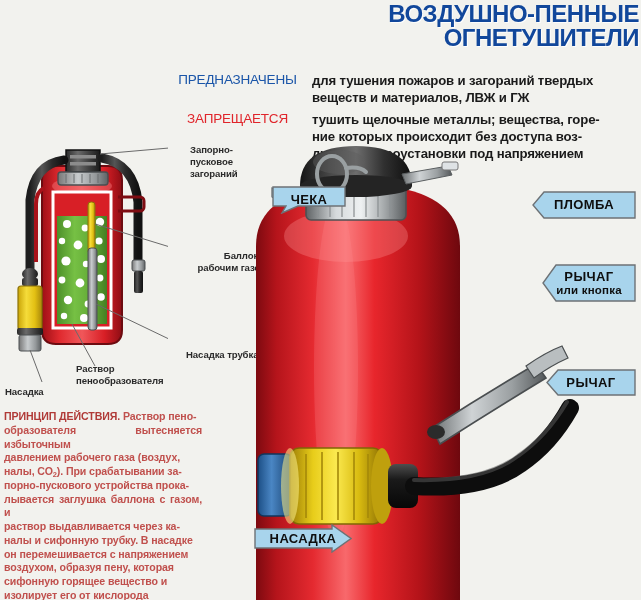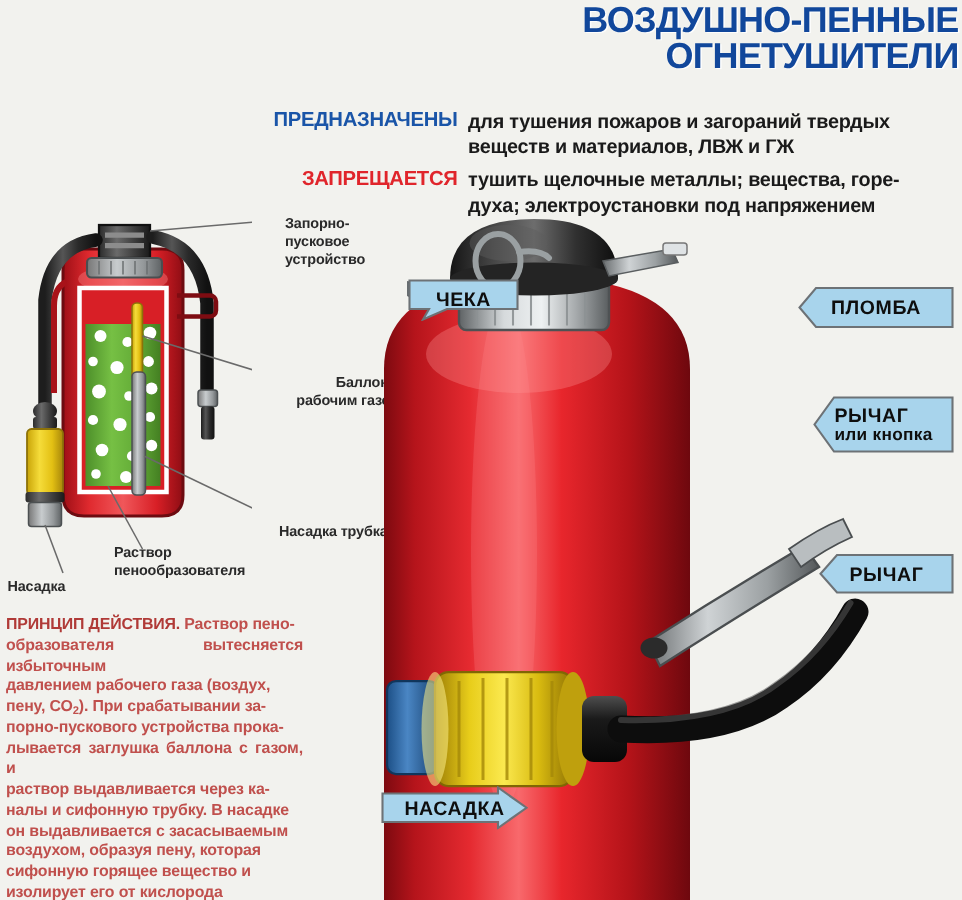--- a/index.html
+++ b/index.html
@@ -20,22 +20,22 @@
     letter-spacing:-0.5px;
     color:#11479b;
     text-shadow:1px 1px 0 rgba(255,255,255,0.85);
   }
   #title .l2 { display:block; }
 
   
   #intro { position:absolute; left:170px; top:72px; width:468px; }
   .intro-row { display:flex; align-items:flex-start; }
   .intro-kw {
-    flex:0 0 142px; text-align:right; padding-right:7px;
-    font-size:13.5px; font-weight:bold; letter-spacing:-0.2px;
+    flex:0 0 142px; text-align:center; padding-right:7px;
+    font-size:13.5px; font-weight:normal; letter-spacing:-0.2px;
     white-space:nowrap;
   }
   .kw-blue { color:#1a55a8; }
   .kw-red  { color:#e0252b; }
   .intro-body {
     flex:1; font-size:13.2px; font-weight:bold; color:#1a1a1a;
     line-height:1.29; text-align:justify; letter-spacing:-0.15px;
   }
   .intro-body .last { text-align:left; }
 
@@ -64,21 +64,21 @@
   #principle .hdr { color:#b03a37; }
   sub { font-size:7.5px; vertical-align:baseline; position:relative; top:2px; }
 
   
   #maindiag { position:absolute; left:196px; top:128px; width:445px; height:472px; }
 
   
   .callout {
     position:absolute;
     font-size:13px; font-weight:bold; color:#0e0e0e;
-    letter-spacing:0.4px; 
+    letter-spacing:0.4px; text-align:center;
     display:flex; align-items:center; justify-content:center;
   }
   .callout .ctxt { position:relative; z-index:3; line-height:1.05; }
   .callout .sub  { display:block; font-size:11.5px; letter-spacing:0.2px; }
 
   #co-cheka   { left:272px; top:186px; width:74px;  height:28px; }
   #co-plomba  { left:532px; top:191px; width:104px; height:28px; }
   #co-rychag1 { left:542px; top:264px; width:94px;  height:38px; }
   #co-rychag2 { left:546px; top:369px; width:90px;  height:27px; }
   #co-nasadka { left:254px; top:524px; width:98px;  height:29px; }
@@ -98,20 +98,21 @@
     <div class="intro-kw kw-blue">ПРЕДНАЗНАЧЕНЫ</div>
     <div class="intro-body">
       <span>для тушения пожаров и загораний твердых</span>
       <div class="last">веществ и материалов, ЛВЖ и ГЖ</div>
     </div>
   </div>
   <div class="intro-row" style="margin-top:5px">
     <div class="intro-kw kw-red">ЗАПРЕЩАЕТСЯ</div>
     <div class="intro-body">
       <span>тушить щелочные металлы; вещества, горе-</span>
+      <div>ние которых происходит без доступа воз-</div>
       <div class="last">духа; электроустановки под напряжением</div>
     </div>
   </div>
 </div>
 
 <div id="leftdiag">
 <svg width="168" height="265" viewBox="0 0 168 265" xmlns="http://www.w3.org/2000/svg">
   <defs>
     <linearGradient id="bodyRed" x1="0" y1="0" x2="1" y2="0">
       <stop offset="0" stop-color="#9e0f16"></stop>
@@ -215,37 +216,37 @@
   <g stroke="#6a6a6a" stroke-width="1" fill="none">
     <line x1="100" y1="26" x2="192" y2="18"></line>
     <line x1="95" y1="96" x2="196" y2="127"></line>
     <line x1="96" y1="176" x2="196" y2="224"></line>
     <line x1="72" y1="196" x2="95" y2="238"></line>
     <line x1="30" y1="222" x2="42" y2="254"></line>
   </g>
 </svg>
 </div>
 
-<div class="leader-label" id="lbl-zpu">Запорно-пусковое устройство</div>
+<div class="leader-label" id="lbl-zpu">Запорно-пусковое загораний</div>
 <div class="leader-label" id="lbl-ball">Баллон с рабочим газом</div>
 <div class="leader-label" id="lbl-sif">Насадка трубка</div>
 <div class="leader-label" id="lbl-rast">Раствор пенообразователя</div>
 <div class="leader-label" id="lbl-nasl">Насадка</div>
 
 <div id="principle">
   <span class="hdr">ПРИНЦИП ДЕЙСТВИЯ.</span>
   <span>Раствор пено-</span>
   <span class="pline">образователя вытесняется избыточным</span>
   <span class="pline">давлением рабочего газа (воздух,</span>
-  <span class="pline"><span>пену, СО</span><sub>2</sub><span>). При срабатывании за-</span></span>
+  <span class="pline"><span>налы, СО</span><sub>2</sub><span>). При срабатывании за-</span></span>
   <span class="pline">порно-пускового устройства прока-</span>
   <span class="pline">лывается заглушка баллона с газом, и</span>
   <span class="pline">раствор выдавливается через ка-</span>
   <span class="pline">налы и сифонную трубку. В насадке</span>
-  <span class="pline">он выдавливается с засасываемым</span>
+  <span class="pline">он перемешивается с напряжением</span>
   <span class="pline">воздухом,  образуя пену, которая</span>
   <span class="pline">сифонную горящее вещество и</span>
   <span class="pline">изолирует его от кислорода</span>
 </div>
 
 <div id="maindiag">
 <svg width="445" height="472" viewBox="0 0 445 472" xmlns="http://www.w3.org/2000/svg">
   <defs>
     <linearGradient id="mBody" x1="0" y1="0" x2="1" y2="0">
       <stop offset="0" stop-color="#7d0a10"></stop>

